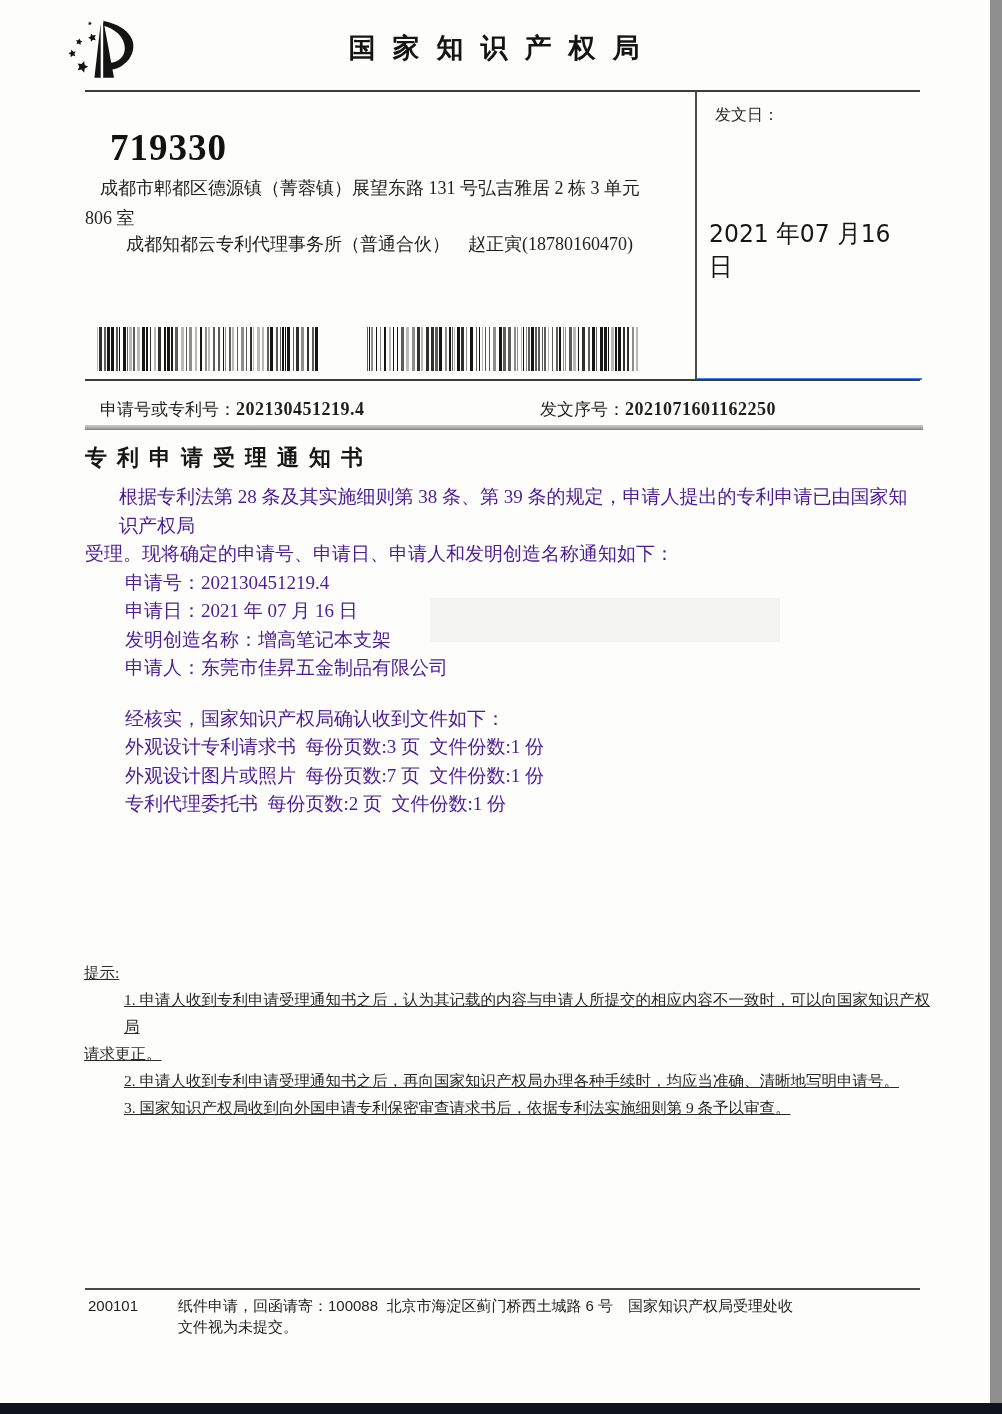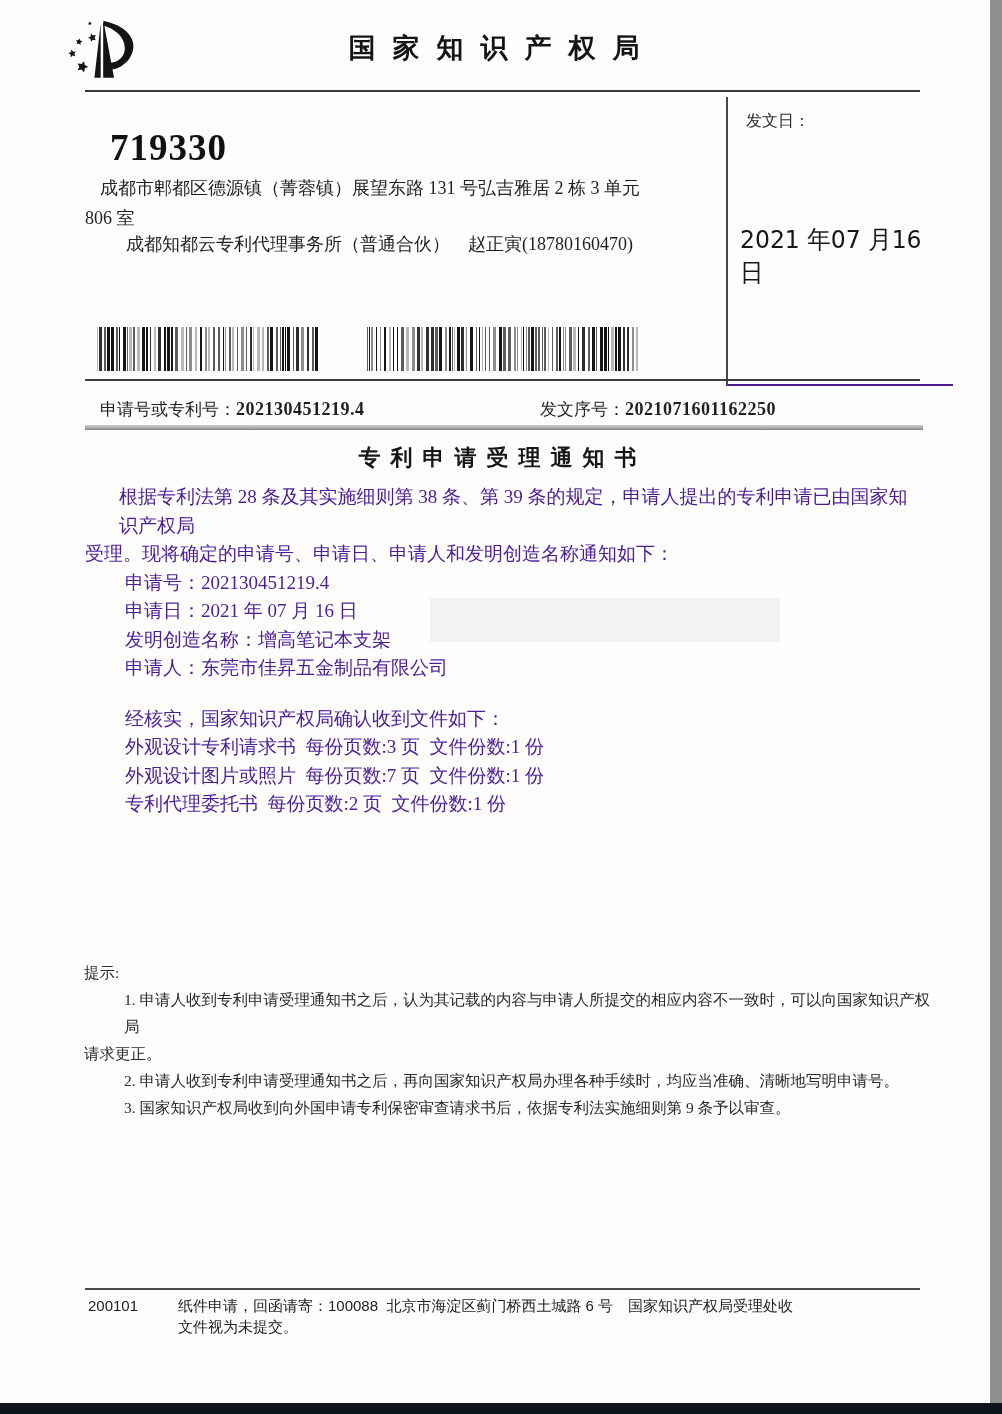--- a/index.html
+++ b/index.html
@@ -18,22 +18,22 @@
   
   .logo{position:absolute;left:60px;top:16px;width:88px;height:70px;}
   .agency-title{
     position:absolute;left:85px;top:30px;width:835px;text-align:center;
     font-size:27px;font-weight:bold;letter-spacing:17px;color:#141414;
   }
   .header-rule{position:absolute;left:85px;top:90px;width:835px;border-top:2px solid #3a3a3a;}
 
   
   .date-box{
-    position:absolute;left:695px;top:97px;width:225px;height:287px;
-    border-left:2px solid #4a4a4a;border-bottom:2px solid #4c1d95;margin-left:31px;
+    position:absolute;left:695px;top:91px;width:225px;height:287px;
+    border-left:2px solid #4a4a4a;border-bottom:2px solid #3b82f6;
   }
   .date-label{position:absolute;left:18px;top:14px;font-size:16px;color:#2b2b2b;}
   .date-value{
     position:absolute;left:12px;top:126px;font-size:25px;color:#161616;
     font-family:"DejaVu Sans","Liberation Sans",sans-serif;transform:scaleX(.94);transform-origin:left;
   }
 
   
   .mail-code{position:absolute;left:110px;top:126px;font-size:37px;font-weight:bold;letter-spacing:1px;color:#111;}
   .addr1{position:absolute;left:100px;top:176px;width:575px;font-size:18px;}
@@ -52,33 +52,33 @@
   .ref-row{position:absolute;left:85px;top:394px;width:835px;height:32px;font-size:17px;}
   .ref-left{position:absolute;left:15px;top:4px;}
   .ref-right{position:absolute;left:455px;top:4px;}
   .ref-num{font-weight:bold;font-size:18px;letter-spacing:.5px;}
 
   .rule3{position:absolute;left:85px;top:425px;width:838px;height:4px;
     background:linear-gradient(#cfcfcf,#9a9a9a);border-bottom:1px solid #878787;}
 
   
   .notice-title{
-    position:absolute;left:85px;top:443px;width:835px;text-align:center;
+    position:absolute;left:85px;top:443px;width:835px;
     font-size:22px;font-weight:bold;letter-spacing:10px;color:#161616;
   }
   .body-text{position:absolute;left:85px;top:483px;width:838px;font-size:19px;line-height:28.5px;color:#4c1d95;}
   .indent2{padding-left:34px;}
   .fieldline{padding-left:40px;}
   .gap22{height:22px;}
 
   
   .smudge{position:absolute;left:430px;top:598px;width:350px;height:44px;background:#f3f3f2;z-index:0;}
 
   
-  .tips{position:absolute;left:84px;top:959px;width:846px;font-size:15.5px;line-height:27px;color:#2a2a2a;}
+  .tips{position:absolute;left:84px;top:959px;width:846px;font-size:15.5px;line-height:27px;color:#2a2a2a;text-decoration:underline;}
   .tipindent{padding-left:40px;}
 
   
   .signoff{position:absolute;left:85px;top:1212px;width:835px;height:30px;font-size:16.5px;color:#2a2a2a;}
   .examiner{position:absolute;left:58px;}
   .department{position:absolute;left:430px;}
 
   
   .footer-rule{position:absolute;left:85px;top:1288px;width:835px;border-top:2px solid #4a4a4a;}
   .footer{position:absolute;left:88px;top:1296px;width:845px;font-size:15px;line-height:20.5px;color:#222;

